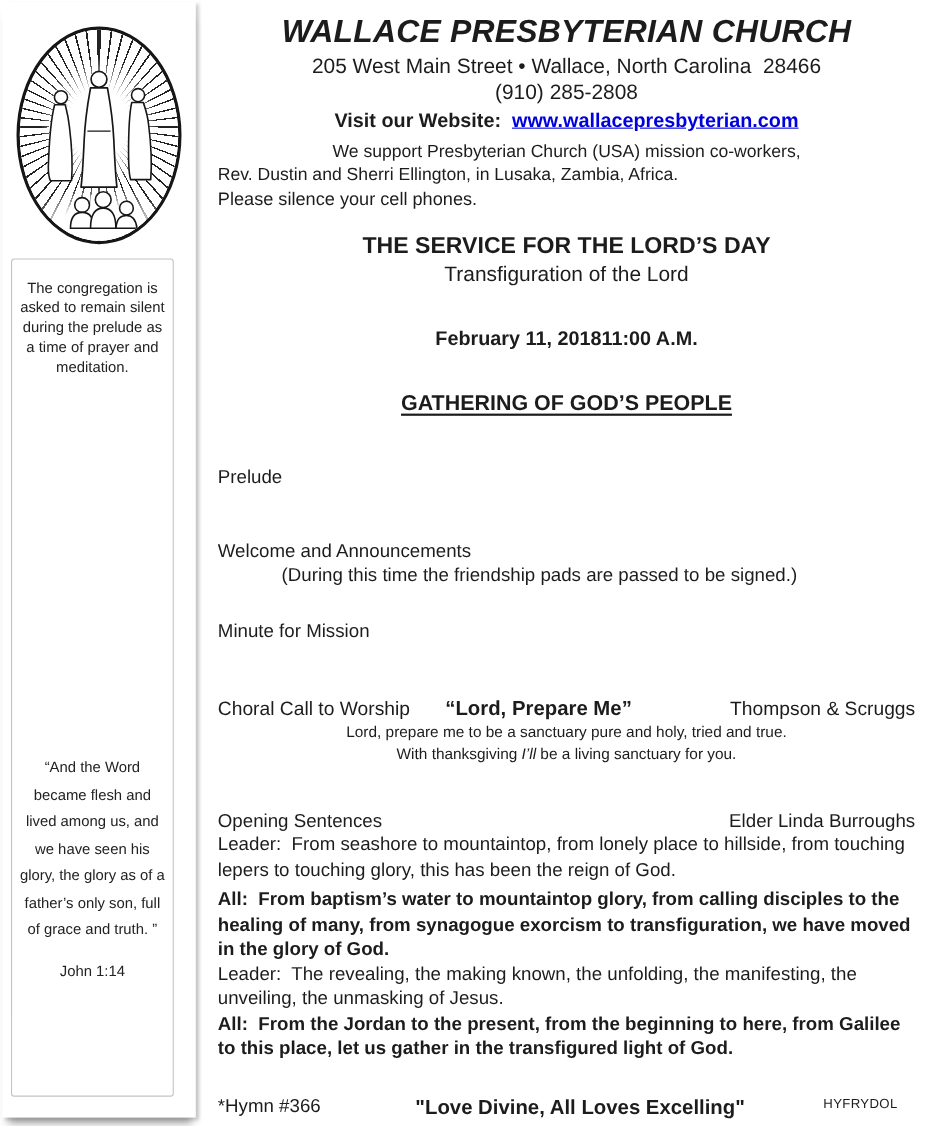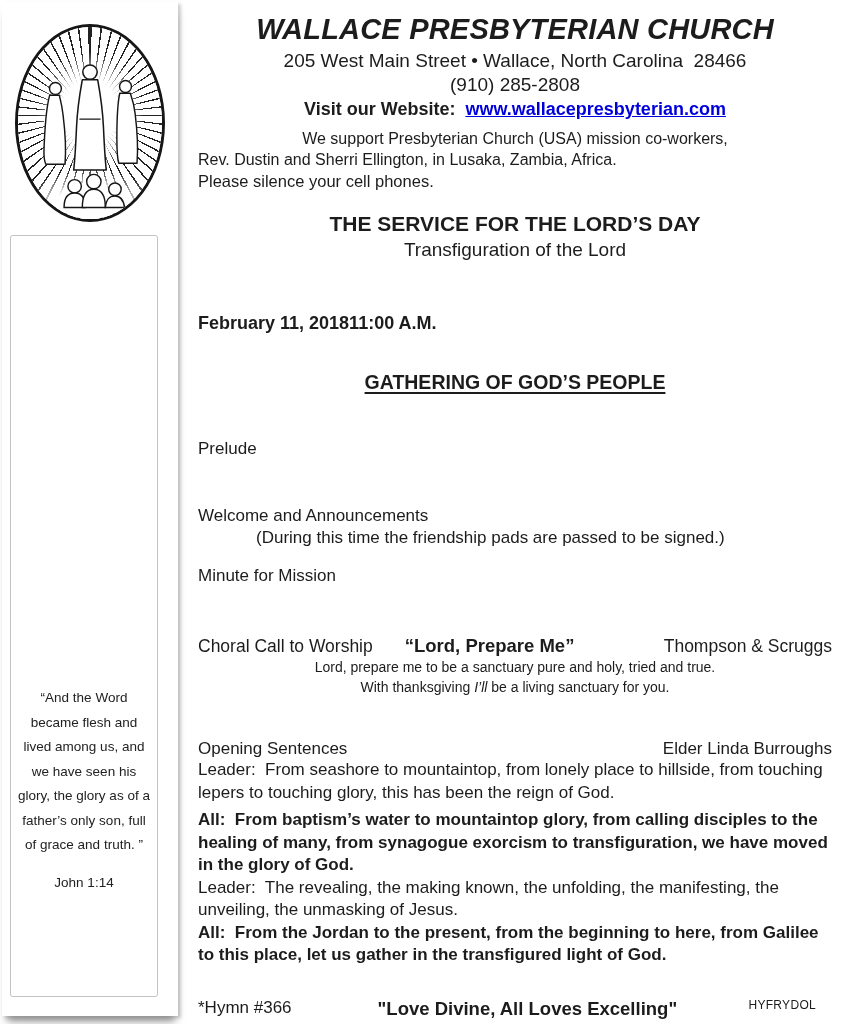--- a/index.html
+++ b/index.html
@@ -58,32 +58,32 @@
   .phone-line  { text-align:center; font-size:19px; margin-top:2px; }
   .site-line   { text-align:center; font-size:18px; font-weight:bold; margin-top:3px; }
   .site-link   { color:#0000dd; text-decoration:underline; cursor:pointer; }
   .mission-1   { text-align:center; font-size:16px; margin-top:8px; line-height:21px; }
   .mission-2   { text-align:left; font-size:16px; line-height:21px; }
   .notes-row   { display:flex; justify-content:space-between; font-size:16.5px; margin-top:2px;flex-direction:column; }
 
   .service-title { text-align:center; font-size:21px; font-weight:bold; margin-top:21px; }
   .service-sub   { text-align:center; font-size:19px; margin-top:3px; }
 
-  .date-row { display:flex; justify-content:flex-start; font-size:18px; font-weight:bold; margin-top:52px; }
+  .date-row { display:flex; justify-content:center; font-size:18px; font-weight:bold; margin-top:37px; }
 
   .gathering {
     text-align:center; font-size:19.5px; font-weight:bold; margin-top:37px;
     text-decoration:underline; text-decoration-thickness:2px; text-underline-offset:3px;
   }
 
   .item         { font-size:17px; }
   .prelude      { margin-top:45px; }
   .welcome      { margin-top:47px; }
   .welcome-note { margin-top:2px; padding-left:58px; font-size:17px; }
-  .minute       { margin-top:18px; }
+  .minute       { margin-top:31px; }
 
   .choral-row   { display:flex; align-items:baseline; margin-top:49px; }
   .choral-label { font-size:17.5px; }
   .choral-title { font-size:18.5px; font-weight:bold; margin-left:32px; }
   .choral-comp  { font-size:17.5px; margin-left:auto; }
   .choral-sub   { text-align:center; font-size:14px; line-height:20px; }
   .choral-sub:first-of-type { margin-top:1px; }
 
   .opening-row  { display:flex; justify-content:space-between; font-size:17px; margin-top:42px; }
   .para         { font-size:17px; line-height:22.5px; }
@@ -122,20 +122,21 @@
           <path d="M48 188 C48 177 52 173 59 173 C66 173 70 177 70 188 Z" fill="#fff" stroke="#161616" stroke-width="1.5"></path>
           <circle cx="79" cy="161" r="7.5" fill="#fff" stroke="#161616" stroke-width="1.5"></circle>
           <path d="M67 188 C67 174 72 169 79 169 C86 169 91 174 91 188 Z" fill="#fff" stroke="#161616" stroke-width="1.5"></path>
           <circle cx="101" cy="169" r="6.5" fill="#fff" stroke="#161616" stroke-width="1.5"></circle>
           <path d="M91 188 C92 179 95 176 101 176 C107 176 110 180 111 188 Z" fill="#fff" stroke="#161616" stroke-width="1.5"></path>
         </svg>
       </div>
     </div>
 
     <div class="sidebar-box">
+      <div class="sidebar-note">The congregation is asked to remain silent during the prelude as a time of prayer and meditation.</div>
       <div class="sidebar-quote-wrap">
         <div class="sidebar-quote">“And the Word became flesh and lived among us, and we have seen his glory, the glory as of a father’s only son, full of grace and truth. ”</div>
         <div class="sidebar-quote-ref">John 1:14</div>
       </div>
     </div>
   </div>
 
   <div class="main">
 
     <div class="church-name">WALLACE PRESBYTERIAN CHURCH</div>

